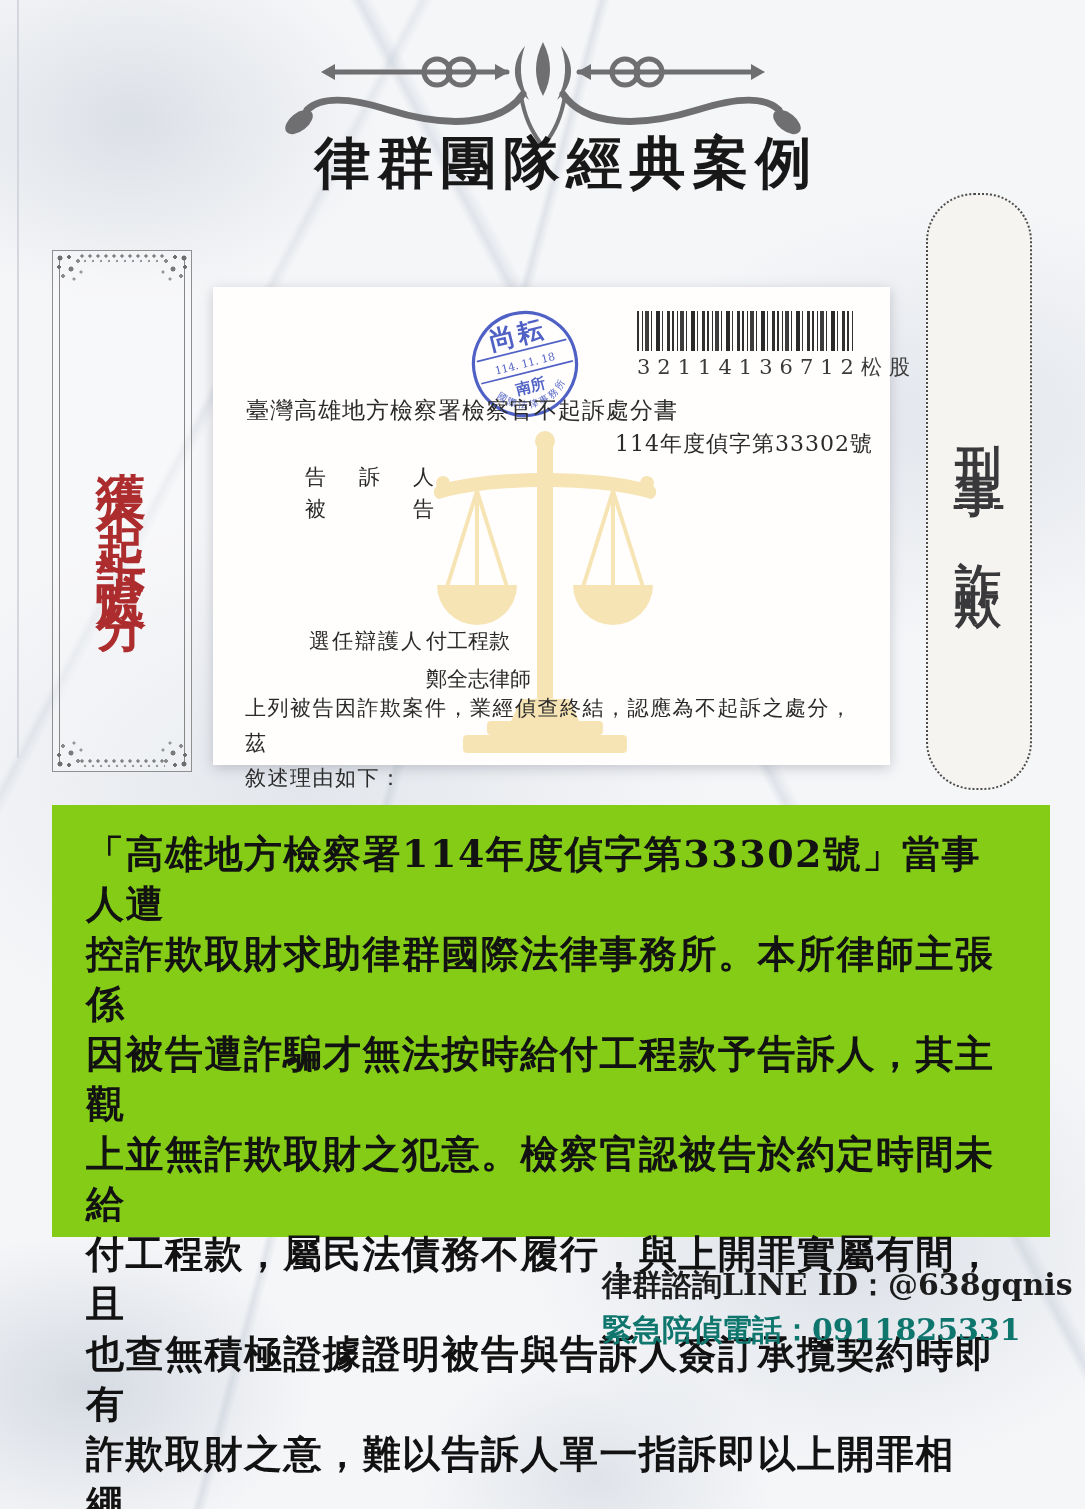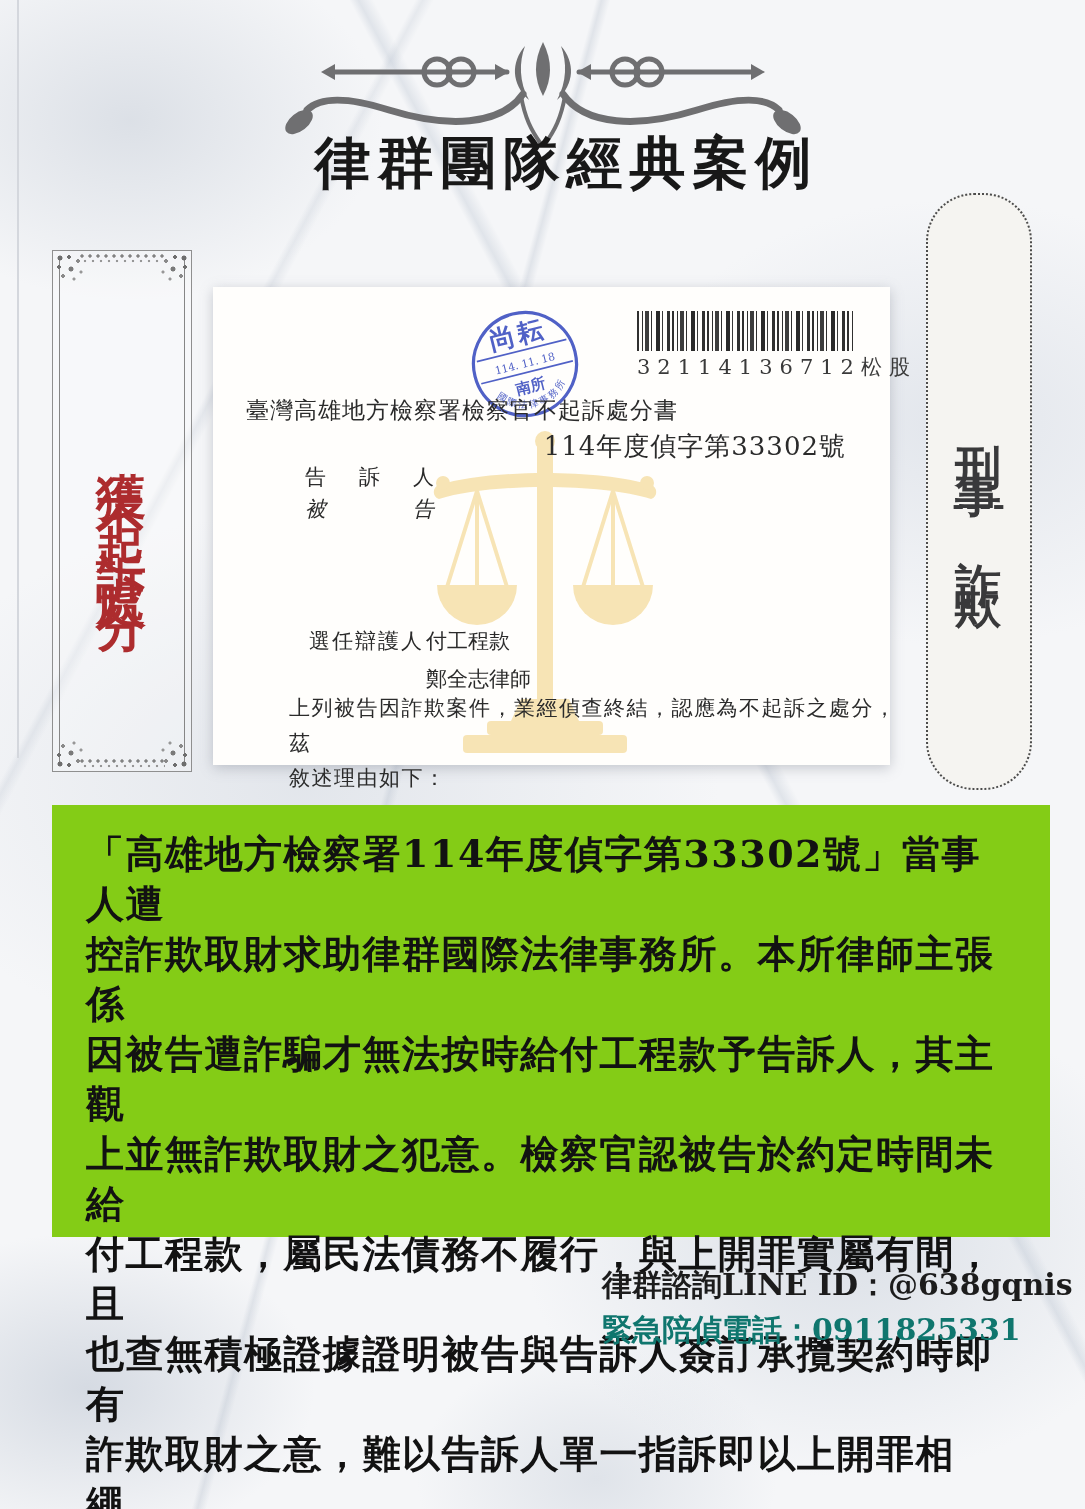--- a/index.html
+++ b/index.html
@@ -84,31 +84,31 @@
       #303030 14px 15px, transparent 15px 19px,
       #2a2a2a 19px 23px, transparent 23px 25px,
       #3a3a3a 25px 26px, transparent 26px 30px,
       #303030 30px 33px, transparent 33px 35px);
   }
   .doc-barcode-digits{
     position:absolute; left:424px; top:66px; width:224px;
     font-size:21px; letter-spacing:7px; color:#3a3a3a; white-space:nowrap;
   }
   .doc-title{ position:absolute; left:33px; top:108px; font-size:23px; font-weight:normal; letter-spacing:1px; }
-  .doc-caseno{ position:absolute; right:44px; top:142px; font-size:26px; letter-spacing:1px; }
+  .doc-caseno{ position:absolute; right:17px; top:142px; font-size:22px; letter-spacing:1px; }
   .doc-party1{ position:absolute; left:92px; top:176px; font-size:21px; letter-spacing:6px; }
-  .doc-party2{ position:absolute; left:92px; top:208px; font-size:21px; letter-spacing:6px;font-style:italic; }
+  .doc-party2{ position:absolute; left:92px; top:208px; font-size:21px; letter-spacing:6px; }
   .doc-defrow{ position:absolute; left:96px; top:340px; font-size:21px;font-family:Liberation Serif, serif; }
   .doc-deflabel{ letter-spacing:2px; }
   .doc-defname1{ position:absolute; left:117px; top:0; white-space:nowrap; }
   .doc-defrow{ width:400px; }
   .doc-defname2{ position:absolute; left:213px; top:378px; font-size:21px; }
   .doc-body{
     position:absolute; left:32px; top:404px; width:620px;
-    font-size:21px; line-height:35px; letter-spacing:1.5px; white-space:pre-line;margin-left:44px;
+    font-size:21px; line-height:35px; letter-spacing:1.5px; white-space:pre-line;
   }
   .doc-watermark{ position:absolute; left:212px; top:140px; opacity:.95; }
 
   
   .right-tag{
     position:absolute; left:926px; top:193px; width:106px; height:597px;
     border:2px dotted #4c4c4c; border-radius:48px; background:#f5f4f1;
     display:flex; flex-direction:column; align-items:center; justify-content:center;
   }
   .tag-vertical{

